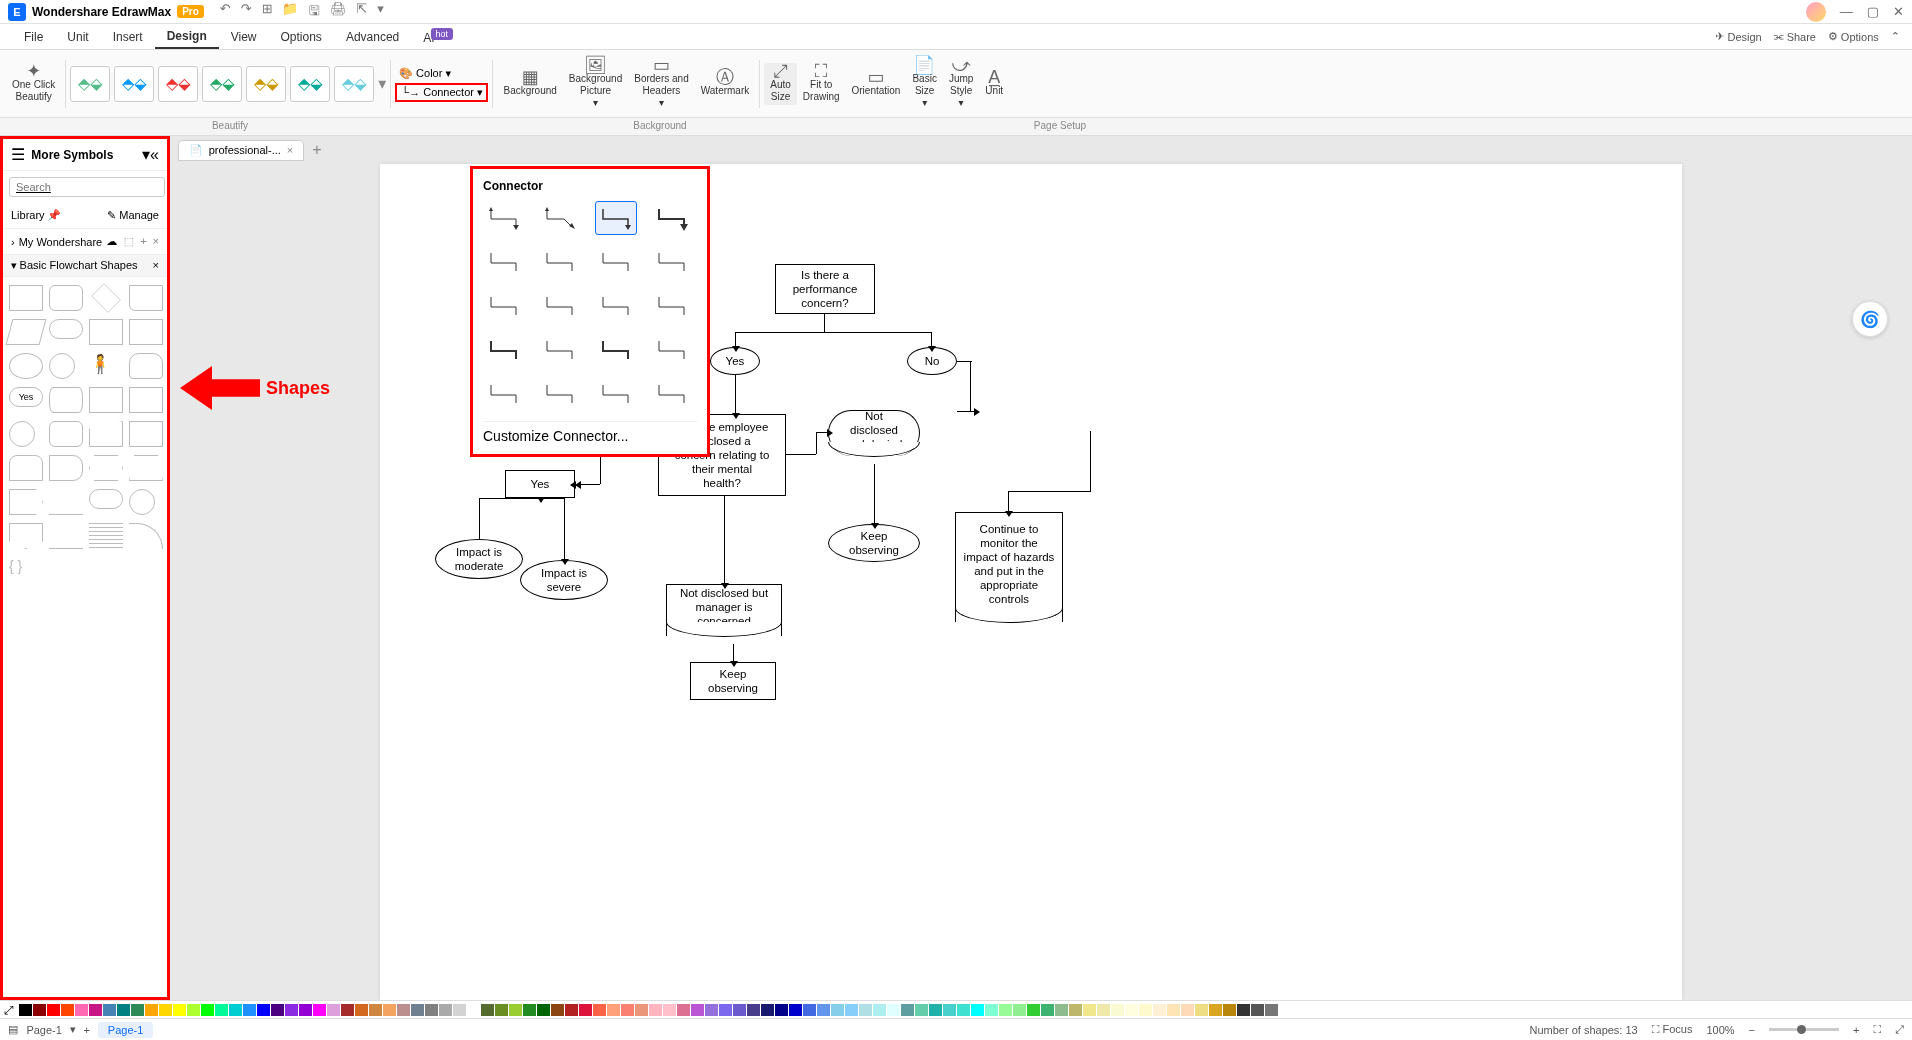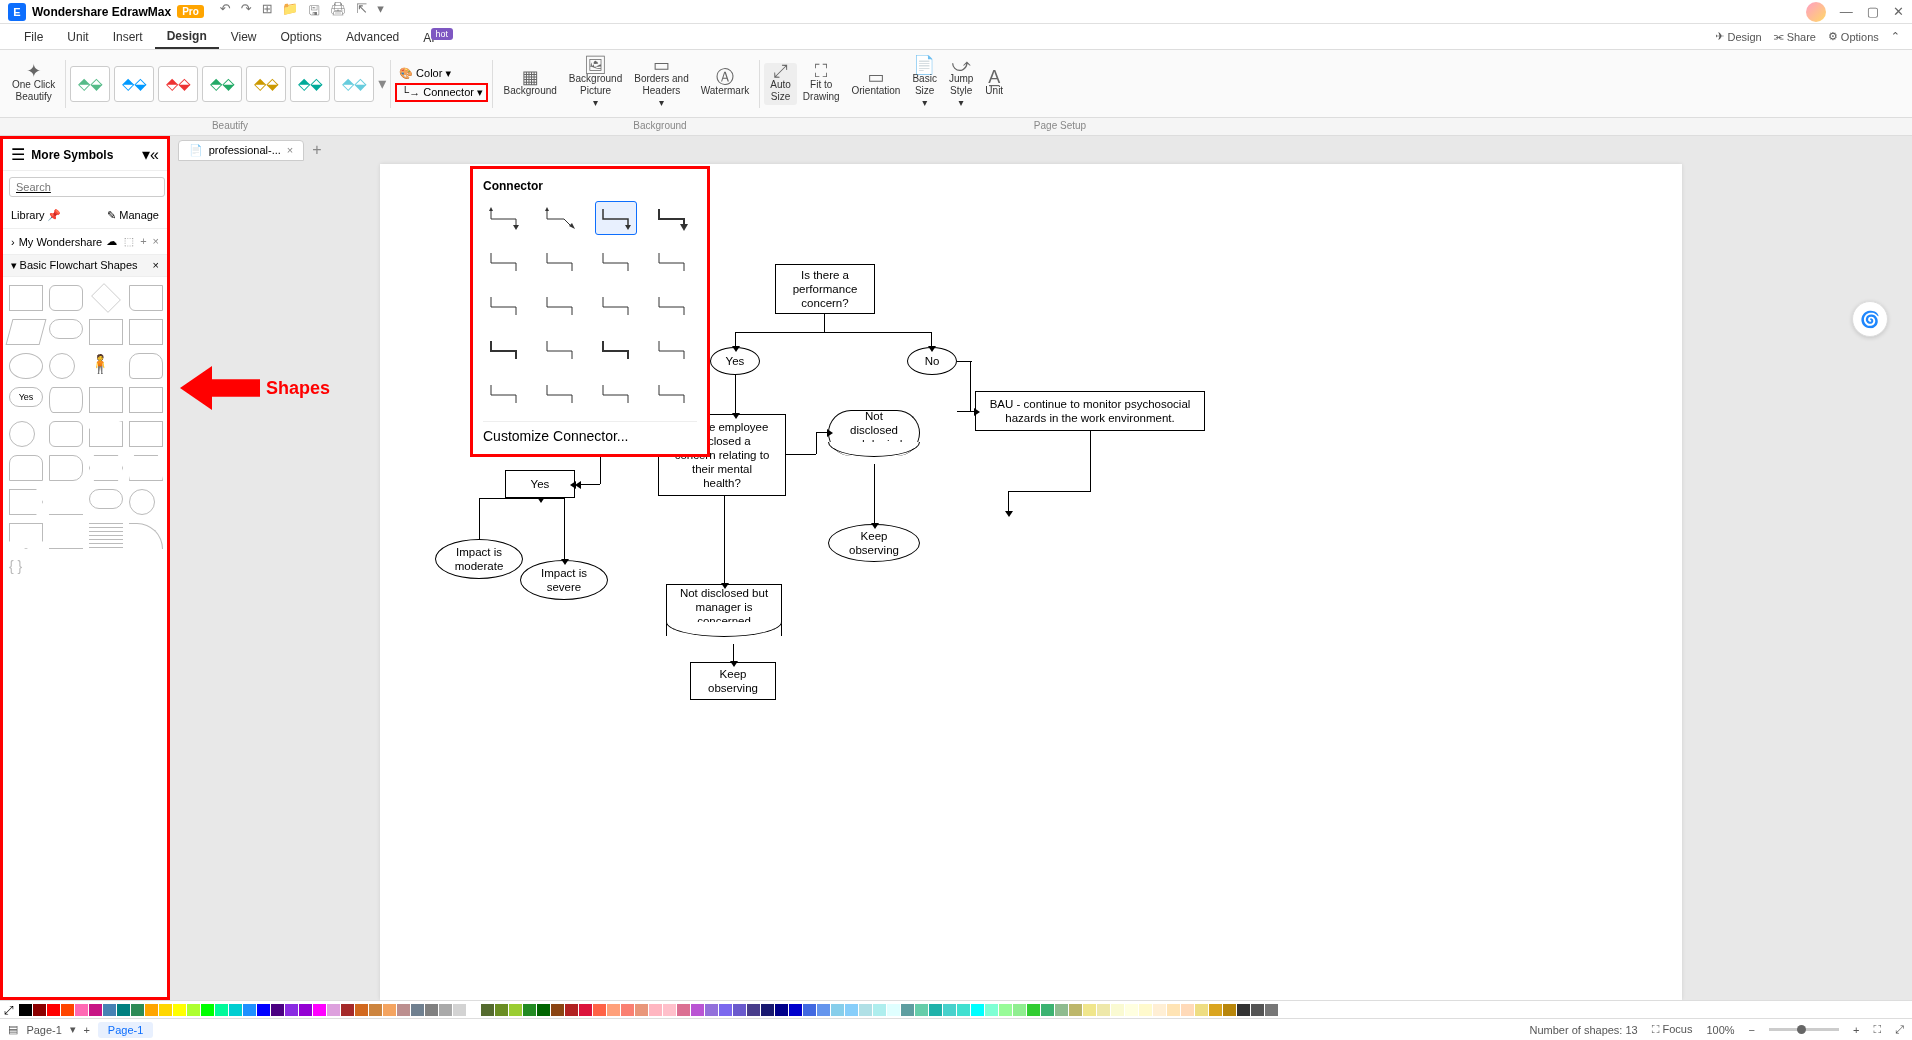--- a/index.html
+++ b/index.html
@@ -308,25 +308,29 @@
       <div class="fc ellipse" style="left:330px;top:183px;width:50px;height:28px;">Yes</div>
       <div class="fc ellipse" style="left:527px;top:183px;width:50px;height:28px;">No</div>
       <div class="fc rect" style="left:278px;top:250px;width:128px;height:82px;white-space:pre;">Has the employee
 disclosed a
 concern relating to
 their mental
 health?</div>
       <div class="fc doc" style="left:448px;top:246px;width:92px;height:46px;white-space:pre;border-radius:23px;">Not
 disclosed
 and denied</div>
-      <div class="fc rect" style="left:595px;top:227px;width:230px;height:40px;white-space:pre;">BAU - continue to monitor psychosocial
-hazards in the work environment.</div>
       <div class="fc rect" style="left:125px;top:306px;width:70px;height:28px;">Yes</div>
       <div class="fc ellipse" style="left:448px;top:360px;width:92px;height:38px;white-space:pre;">Keep
 observing</div>
+      <div class="fc doc" style="left:575px;top:348px;width:108px;height:110px;white-space:pre;">Continue to
+monitor the
+impact of hazards
+and put in the
+appropriate
+controls</div>
       <div class="fc ellipse" style="left:55px;top:375px;width:88px;height:40px;white-space:pre;">Impact is
 moderate</div>
       <div class="fc ellipse" style="left:140px;top:396px;width:88px;height:40px;white-space:pre;">Impact is
 severe</div>
       <div class="fc doc" style="left:286px;top:420px;width:116px;height:52px;white-space:pre;">Not disclosed but
 manager is
 concerned</div>
       <div class="fc rect" style="left:310px;top:498px;width:86px;height:38px;white-space:pre;">Keep
 observing</div>
 

